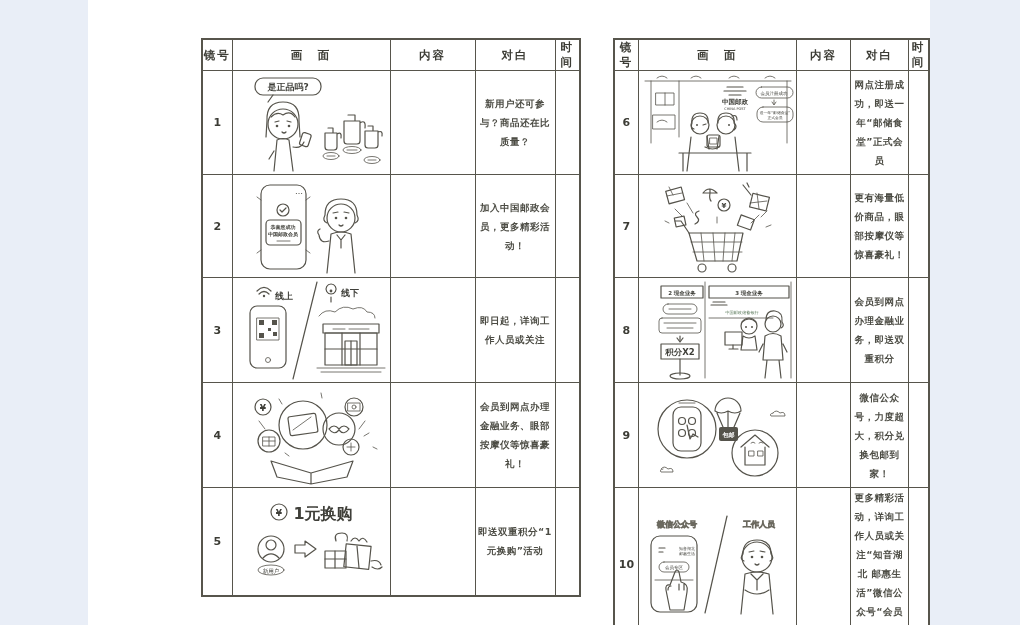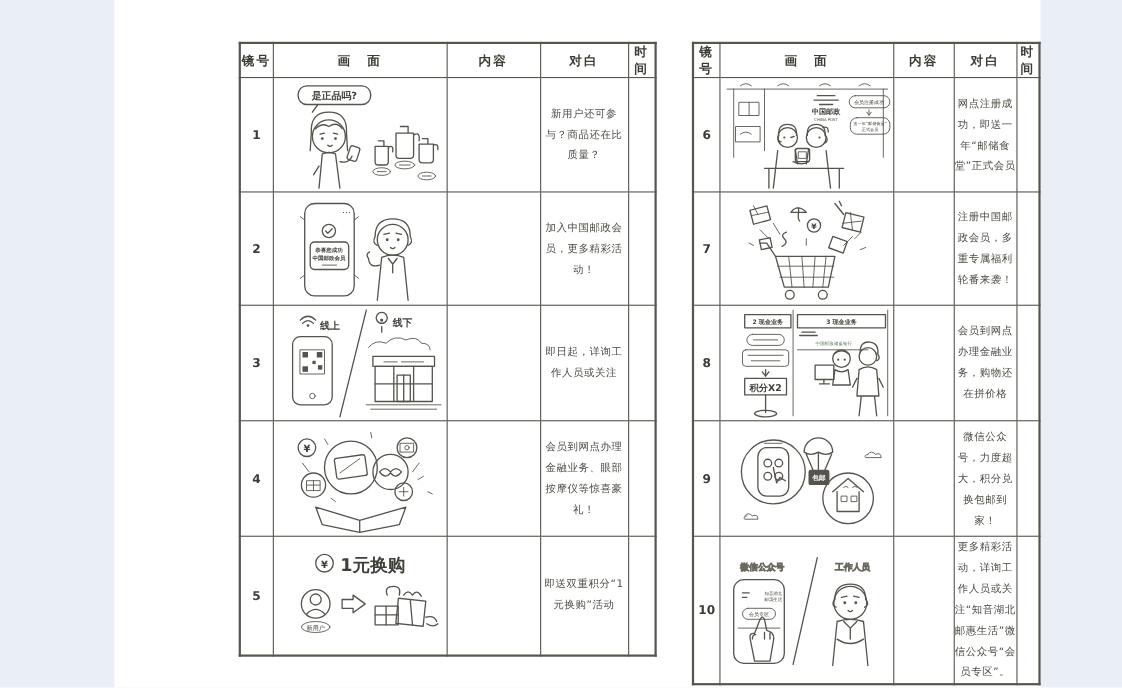--- a/index.html
+++ b/index.html
@@ -1,33 +1,33 @@
 <!DOCTYPE html>
 <html><head>
 <meta charset="utf-8">
 <style>
   html,body{margin:0;padding:0}
   body{
     width:1020px;height:625px;position:relative;overflow:hidden;
     background:#e9eef7;
     font-family:"DejaVu Sans","Liberation Sans",sans-serif;
   }
-  .paper{position:absolute;left:104px;top:0;width:842px;height:625px;background:#ffffff}
+  .paper{position:absolute;left:88px;top:0;width:842px;height:625px;background:#ffffff}
   table.sb{
     position:absolute;top:38px;border-collapse:collapse;table-layout:fixed;
     background:#fff;border:2.5px solid #57554c;
   }
   #table-left{left:113px}
   #table-right{left:525px}
   table.sb td,table.sb th{
     border:1.6px solid #57554c;padding:0;vertical-align:middle;text-align:center;overflow:hidden;
   }
   th.hcell{height:27px;font-size:11.5px;font-weight:700;letter-spacing:2px;color:#3c3c35;}
   td.no-cell{font-size:11px;font-weight:600;color:#3c3c35}
-  td.dlg-cell{font-size:9.5px;font-weight:400;line-height:19px;color:#4c4c44;padding:0 5px;letter-spacing:.5px}
+  td.dlg-cell{font-size:9.5px;font-weight:700;line-height:19px;color:#4c4c44;padding:0 5px;letter-spacing:.5px}
   td.frame-cell svg{display:block;margin:0 auto}
   
   svg .sk{stroke:#55534b;stroke-width:1.2;fill:none;stroke-linecap:round;stroke-linejoin:round}
   svg .thin{stroke-width:.8}
   svg text{stroke:none;fill:#3f3f39;font-family:"DejaVu Sans","Liberation Sans",sans-serif}
   svg .fillgray{fill:#55534b;stroke:none}
   svg .hollow{fill:#ffffff;stroke:#6b695f;stroke-width:.7;font-weight:700}
   svg .green{fill:#5f7d5f}
   svg .whitetx{fill:#ffffff}
 </style>
@@ -275,21 +275,21 @@
         <rect class="sk" x="36" y="40" width="10" height="9" transform="rotate(-12 41 44)"></rect>
         <path class="sk" d="M64,16 q6,-8 14,0 M64,16 h14 M71,12 v4 M71,16 q-1,6 1,8"></path>
         <circle class="sk" cx="85" cy="28" r="6"></circle>
         <text x="85" y="31" font-size="7" font-weight="700" text-anchor="middle">¥</text>
         <path class="sk" d="M60,34 q-6,2 -2,6 q4,4 -2,7"></path>
         <path class="sk" d="M104,8 l8,10 M108,6 l2,4"></path>
         <path class="sk thin" d="M48,26 l6,10 M36,32 l8,8 M120,38 l-8,8 M128,34 l-6,6 M78,40 v6 M26,44 l4,2 M132,48 l-5,2"></path>
       </svg>
     </td>
     <td></td>
-    <td class="dlg-cell">注册中国邮政会员，多重专属福利轮番来袭！</td>
+    <td class="dlg-cell">更有海量低价商品，眼部按摩仪等惊喜豪礼！</td>
     <td></td>
   </tr>
 
   <tr style="height:105px">
     <td class="no-cell">8</td>
     <td class="frame-cell">
       <svg width="157" height="101" viewBox="0 0 157 101">
         <path class="sk thin" d="M66,2 v96 M152,2 v96"></path>
         <rect class="sk" x="22" y="6" width="42" height="12"></rect>
         <text x="43" y="14.5" font-size="5.5" font-weight="700" text-anchor="middle">2 现金业务</text>
@@ -313,21 +313,21 @@
         <circle class="fillgray" cx="113" cy="47" r="1"></circle>
         <rect class="sk" x="86" y="52" width="17" height="13"></rect>
         <path class="sk" d="M94,65 v4 M90,69 h9"></path>
         <path class="sk" d="M104,56 q6,4 12,0 L118,70 H102 Z"></path>
         <path class="sk" d="M127,40 Q127,30 136,31 Q144,32 143,42 q3,4 -1,6"></path>
         <circle class="sk" cx="134" cy="44" r="8"></circle>
         <path class="sk" d="M126,56 q8,-5 16,0 L144,80 L124,80 Z M128,80 l-2,18 M140,80 l2,18 M124,64 l-4,8 M144,64 l4,8"></path>
       </svg>
     </td>
     <td></td>
-    <td class="dlg-cell">会员到网点办理金融业务，购物还在拼价格</td>
+    <td class="dlg-cell">会员到网点办理金融业务，即送双重积分</td>
     <td></td>
   </tr>
 
   <tr style="height:105px">
     <td class="no-cell">9</td>
     <td class="frame-cell">
       <svg width="157" height="101" viewBox="0 0 157 101">
         <circle class="sk" cx="48" cy="44" r="29"></circle>
         <rect class="sk" x="34" y="22" width="28" height="44" rx="8"></rect>
         <circle class="sk" cx="43" cy="36" r="3.5"></circle>

